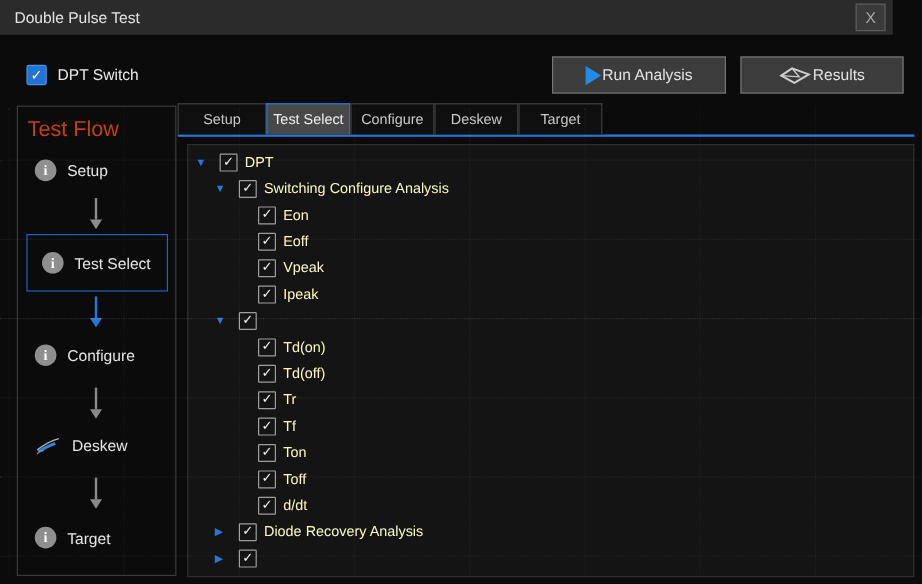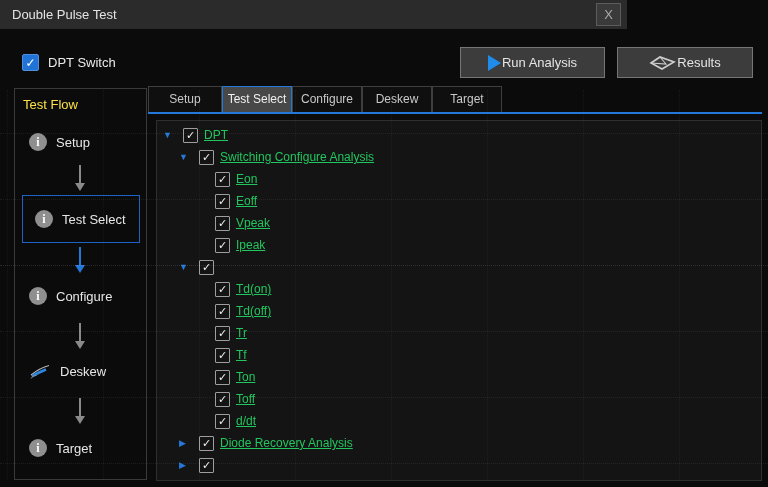--- a/index.html
+++ b/index.html
@@ -5,21 +5,21 @@
   html,body{margin:0;padding:0;background:#000;}
   *{box-sizing:border-box;}
   .dialog{
     position:relative;width:768px;height:487px;overflow:hidden;
     background:var(--dialog-bg,#0b0b0b);
     font-family:"Liberation Sans",sans-serif;color:#dcdcdc;
     outline:1px solid #333;
   }
   
   .titlebar{
-    position:absolute;left:0;top:0;width:627px;height:29px;
+    position:absolute;left:0;top:0;width:744px;height:29px;
     background:var(--titlebar-bg,#2b2b2b);
     display:flex;align-items:center;padding:0 12px;
   }
   .titlebar .title{font-size:13px;color:#e3e3e3;}
   .close-btn{
     position:absolute;right:6px;top:3px;width:25px;height:23px;
     background:#3a3a3a;border:1px solid #5c5c5c;color:#a9a9a9;
     font-size:13px;font-family:"Liberation Sans",sans-serif;
     display:flex;align-items:center;justify-content:center;cursor:pointer;padding:0;
   }
@@ -36,21 +36,21 @@
     position:absolute;top:47px;height:31px;
     background:var(--button-bg,#3c3c3c);border:1px solid #767676;
     display:flex;align-items:center;justify-content:center;gap:1px;
     color:#e4e4e4;font-size:13px;font-family:"Liberation Sans",sans-serif;cursor:pointer;
   }
   .btn.run{left:460px;width:145px;}
   .btn.results{left:617px;width:136px;}
   .play-ic{width:0;height:0;border-left:13px solid #1f8ceb;border-top:8px solid transparent;border-bottom:8px solid transparent;flex:none;}
   
   .sidebar{position:absolute;left:14px;top:88px;width:133px;height:392px;border:1px solid #3a3a3a;}
-  .flow-title{position:absolute;left:8px;top:8px;font-size:13px;color:#fde047;}
+  .flow-title{position:absolute;left:8px;top:8px;font-size:18px;color:#c2410c;}
   .flow-step{position:absolute;left:14px;display:flex;align-items:center;gap:9px;cursor:pointer;}
   .flow-step.selected{left:7px;width:118px;height:48px;border:1px solid #1d62c6;padding-left:12px;}
   .info-ic{
     width:18px;height:18px;border-radius:50%;background:#8f8f8f;flex:none;
     display:inline-flex;align-items:center;justify-content:center;
     color:#fff;font-size:12px;font-weight:bold;font-family:"Liberation Serif",serif;line-height:1;
   }
   .flow-label{font-size:13px;color:#e6e6e6;}
   .flow-arrow{position:absolute;left:59px;width:11px;height:26px;display:flex;flex-direction:column;align-items:center;}
   .flow-arrow .shaft{width:2px;flex:1;background:#8a8a8a;}
@@ -67,21 +67,21 @@
     background:#0f0f0f;border:1px solid #3f3f3f;border-bottom:none;cursor:pointer;flex:none;
   }
   .tab.active{background:#484848;border:1px solid var(--accent,#2478d9);border-bottom:none;color:#f0f0f0;}
   
   .tree-panel{
     position:absolute;left:156px;top:120px;width:606px;height:361px;
     background:#141414;border:1px solid #2f2f2f;padding-top:3px;overflow:hidden;
   }
   .tree-row{height:22px;display:flex;align-items:center;gap:6px;cursor:default;}
   .expander{width:14px;flex:none;font-size:9px;color:var(--accent,#2478d9);text-align:left;line-height:1;cursor:pointer;}
-  .tree-label{font-size:12px;color:#22c55e;white-space:nowrap;text-decoration:underline;}
+  .tree-label{font-size:12px;color:#fef9c3;white-space:nowrap;}
   
   .graticule{position:absolute;left:0;top:90px;width:768px;height:390px;pointer-events:none;z-index:6;}
   .grat-h{position:absolute;left:0;width:100%;height:0;border-top:1px dotted rgba(255,255,255,0.07);}
   .grat-h.center{border-top-color:rgba(255,255,255,0.13);}
   .grat-v{position:absolute;top:0;height:100%;width:0;border-left:1px dotted rgba(255,255,255,0.05);}
   svg{display:block;flex:none;}
 </style>
 </head>
 <body>
 

